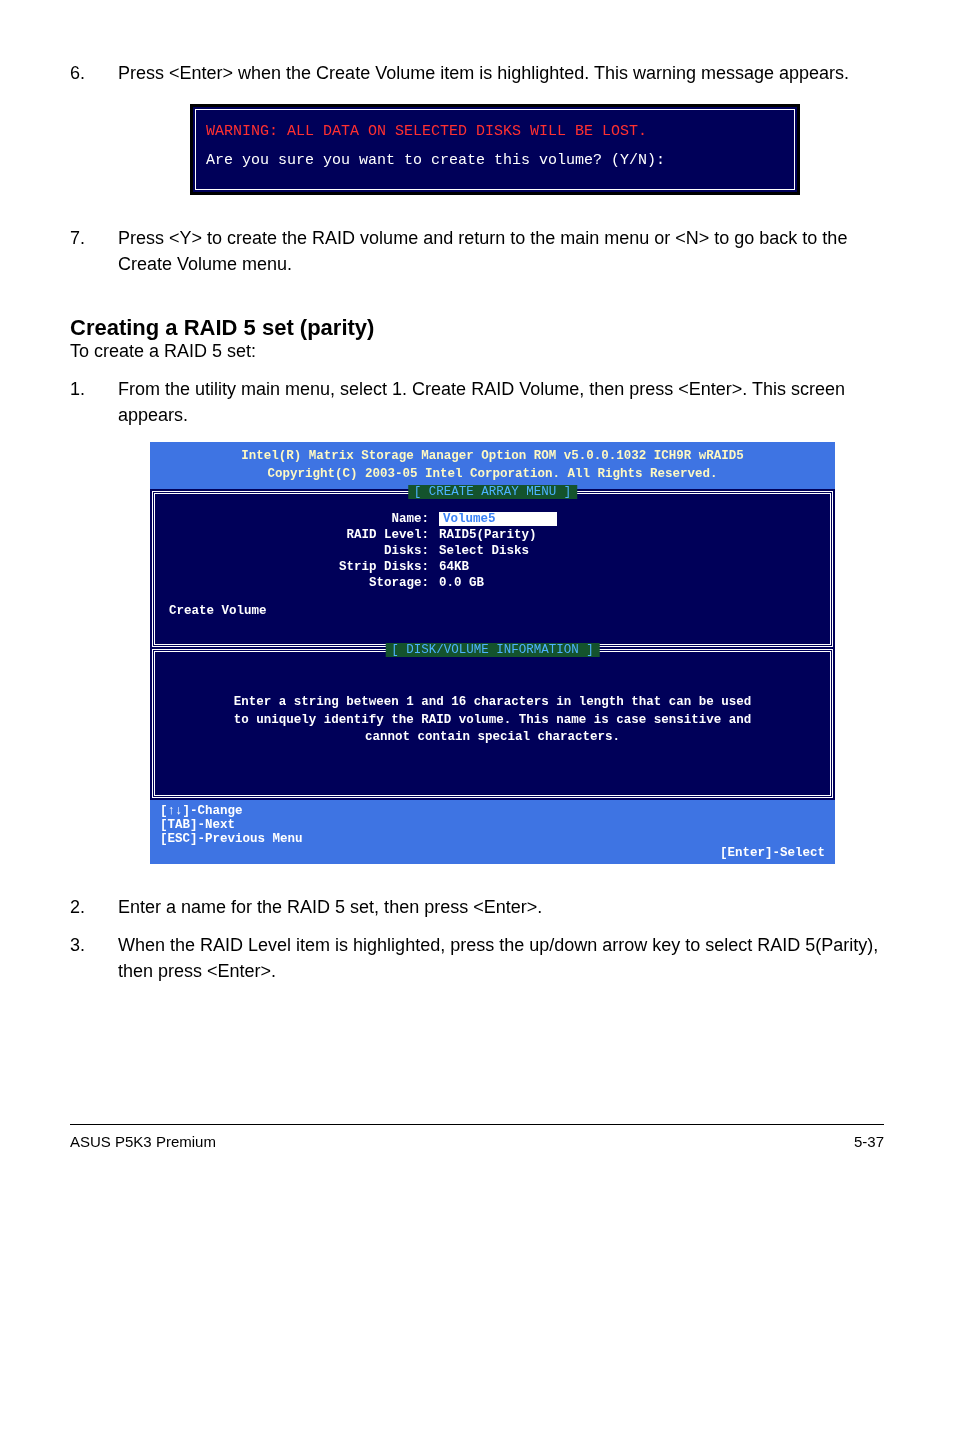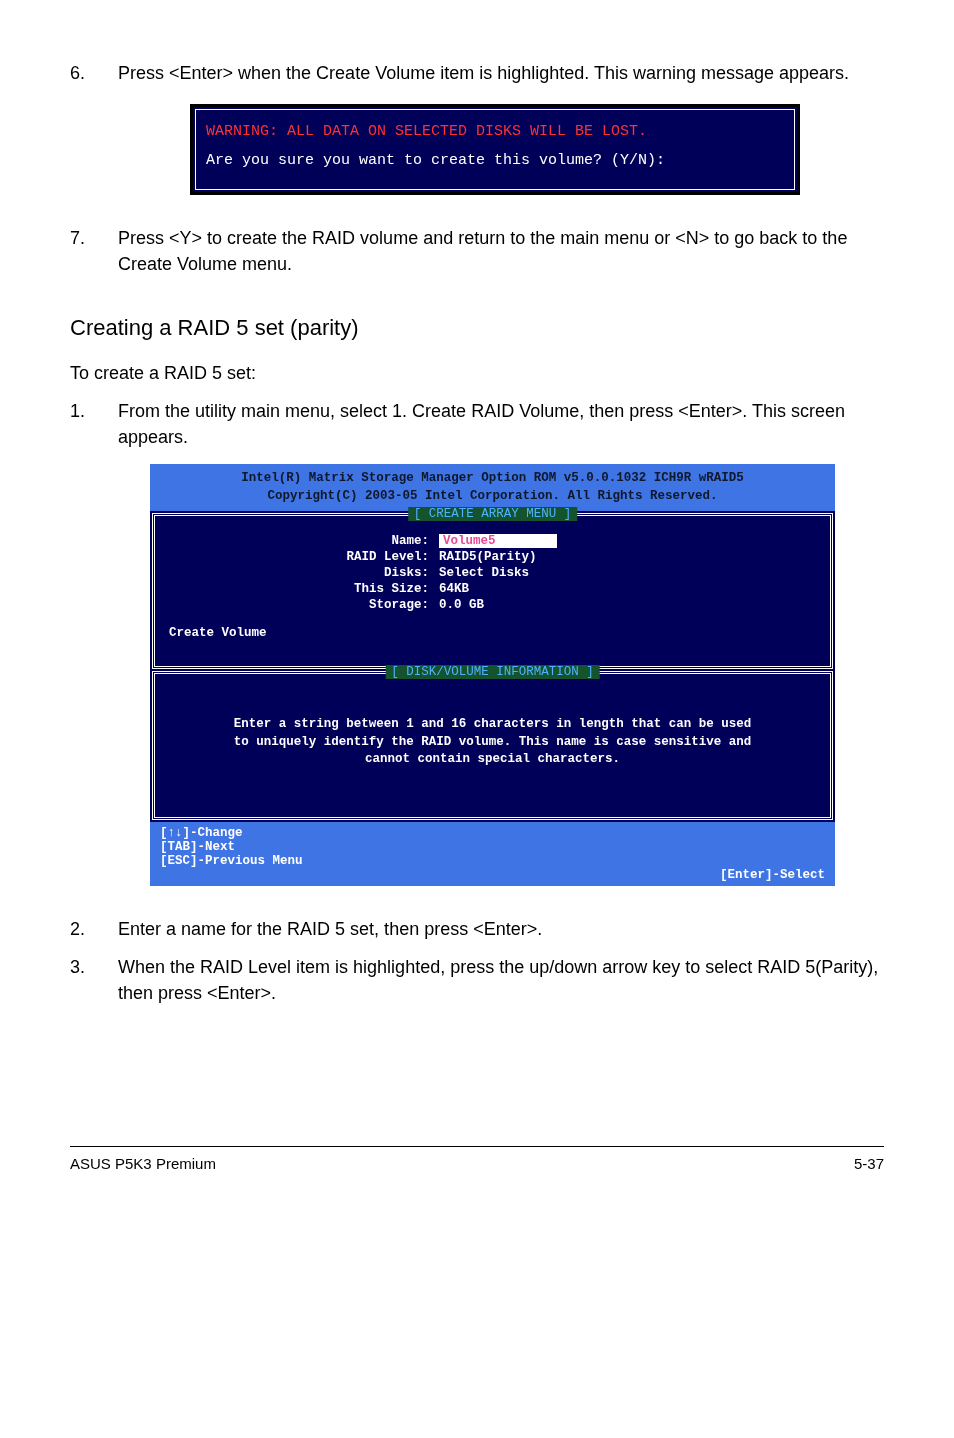--- a/index.html
+++ b/index.html
@@ -38,37 +38,37 @@
     font-size: 15px;
     color: #fff;
     line-height: 1.9;
     text-align: left;
   }
   .warn-line {
     color: #ff3030;
   }
   h3.section {
     font-size: 22px;
-    font-weight: normal;
-    margin: 38px 0 22px 0;
+    font-weight: bold;
+    margin: 38px 0 0 0;
   }
   .plain {
     margin-bottom: 14px;
   }
   .bios-box {
     margin: 14px 0 30px 80px;
     width: 685px;
     background: #000059;
     color: #fff;
     font-family: "Courier New", monospace;
     font-size: 12.5px;
   }
   .bios-top {
     background: #3e74e3;
-    color: #0f172a;
+    color: #fef9c3;
     padding: 6px 10px;
     font-weight: bold;
     line-height: 1.4;
   }
   .bios-panel {
     border: 3px double #fff;
     margin: 2px;
     padding: 12px 14px;
     position: relative;
   }
@@ -90,21 +90,21 @@
     width: 260px;
     text-align: right;
     padding-right: 10px;
     font-weight: bold;
   }
   .form-value {
     font-weight: bold;
   }
   .input-box {
     background: #fff;
-    color: #ec4899;
+    color: #3b82f6;
     padding: 0 4px;
     display: inline-block;
     min-width: 110px;
     font-weight: bold;
   }
   .create-vol {
     margin-top: 14px;
     font-weight: bold;
   }
   .info-text {
@@ -175,21 +175,21 @@
     </div>
     <div class="form-row">
       <div class="form-label">RAID Level:</div>
       <div class="form-value">RAID5(Parity)</div>
     </div>
     <div class="form-row">
       <div class="form-label">Disks:</div>
       <div class="form-value">Select Disks</div>
     </div>
     <div class="form-row">
-      <div class="form-label">This Size:</div>
+      <div class="form-label">Strip Disks:</div>
       <div class="form-value">64KB</div>
     </div>
     <div class="form-row">
       <div class="form-label">Storage:</div>
       <div class="form-value">0.0  GB</div>
     </div>
     <div class="create-vol">Create Volume</div>
     <div style="height:14px"></div>
   </div>
 

